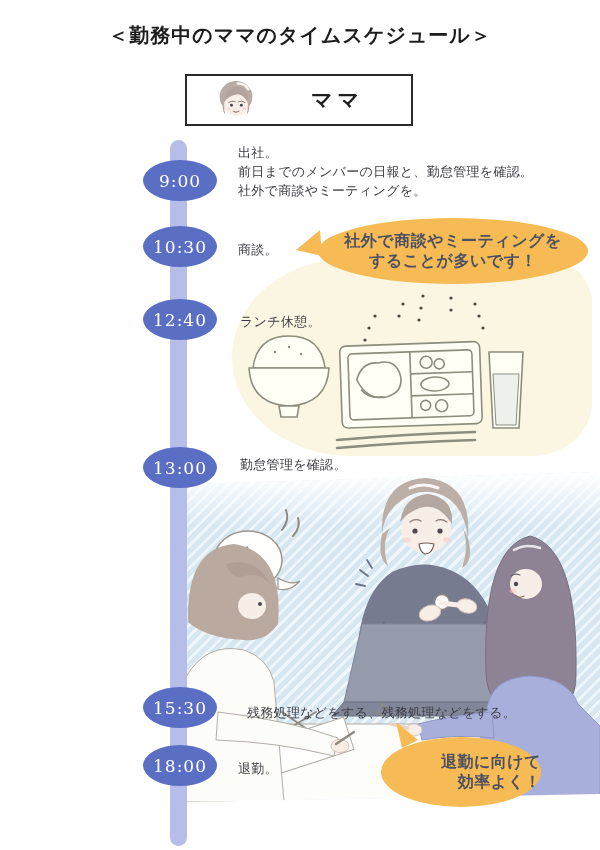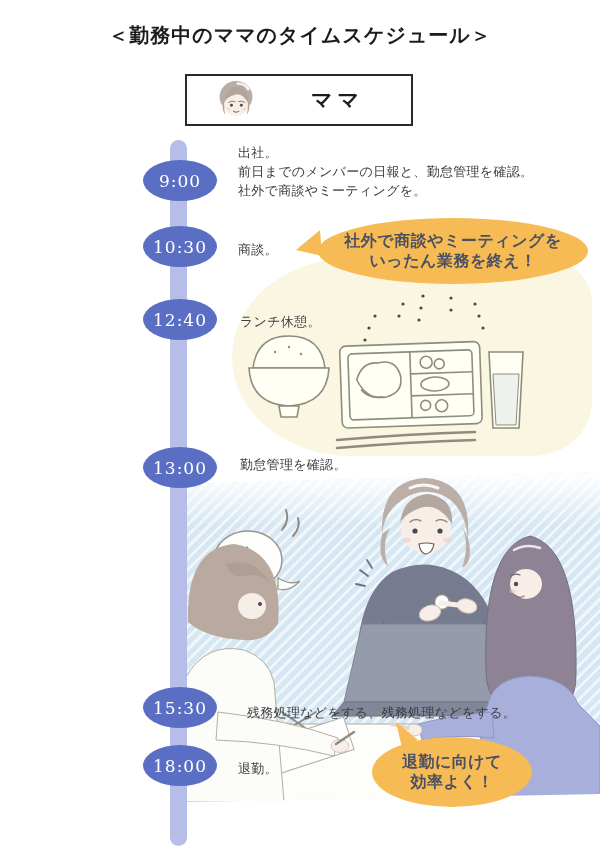--- a/index.html
+++ b/index.html
@@ -22,21 +22,21 @@
   .entry-text span{display:block;}
 
   .lunch-panel{position:absolute;left:232px;top:258px;width:360px;height:198px;background:#faf6e1;
                border-radius:120px 50px 60px 120px / 100px 45px 55px 100px;z-index:0;}
   .lunch-art{position:absolute;left:237px;top:282px;width:350px;height:172px;z-index:1;}
 
   .callout{position:absolute;background:#f6bb54;border-radius:50%;z-index:4;
            display:flex;flex-direction:column;align-items:center;justify-content:center;
            font-size:16px;font-weight:bold;color:#4c5063;line-height:20px;text-align:center;letter-spacing:.5px;}
   .callout-meetings{left:318px;top:218px;width:270px;height:66px;}
-  .callout-efficiency{left:372px;top:737px;width:160px;height:70px;}
+  .callout-efficiency{left:381px;top:737px;width:160px;height:70px;align-items:flex-end;}
   .tail{position:absolute;z-index:4;}
 
   .scene{position:absolute;left:186px;top:472px;width:414px;height:330px;z-index:1;
          background:repeating-linear-gradient(135deg,#d7e7f2 0px,#d7e7f2 5px,#eef6fb 5px,#eef6fb 8px);
          clip-path:polygon(0 12px,100% 0,100% calc(100% - 8px),0 100%);}
   .scene .fade{position:absolute;inset:0;
          background:linear-gradient(180deg,#ffffff 0%,rgba(255,255,255,0) 16%,rgba(255,255,255,0) 84%,rgba(255,255,255,.75) 100%);}
   .scene svg{position:absolute;inset:0;}
 </style>
 </head>
@@ -238,21 +238,21 @@
   </div>
   <div class="entry-text" style="left:238px;top:759px">
     <span>退勤。</span>
   </div>
 
   <svg class="tail" style="left:290px;top:228px" width="40" height="30">
     <polygon points="6,22 30,2 32,28" fill="#f6bb54"></polygon>
   </svg>
   <div class="callout callout-meetings">
     <span>社外で商談やミーティングを</span>
-    <span>いったん業務を終え！</span>
+    <span>することが多いです！</span>
   </div>
 
   <svg class="tail" style="left:388px;top:718px" width="42" height="34">
     <polygon points="8,4 30,22 14,30" fill="#f6bb54"></polygon>
   </svg>
   <div class="callout callout-efficiency">
     <span>退勤に向けて</span>
     <span>効率よく！</span>
   </div>
 

